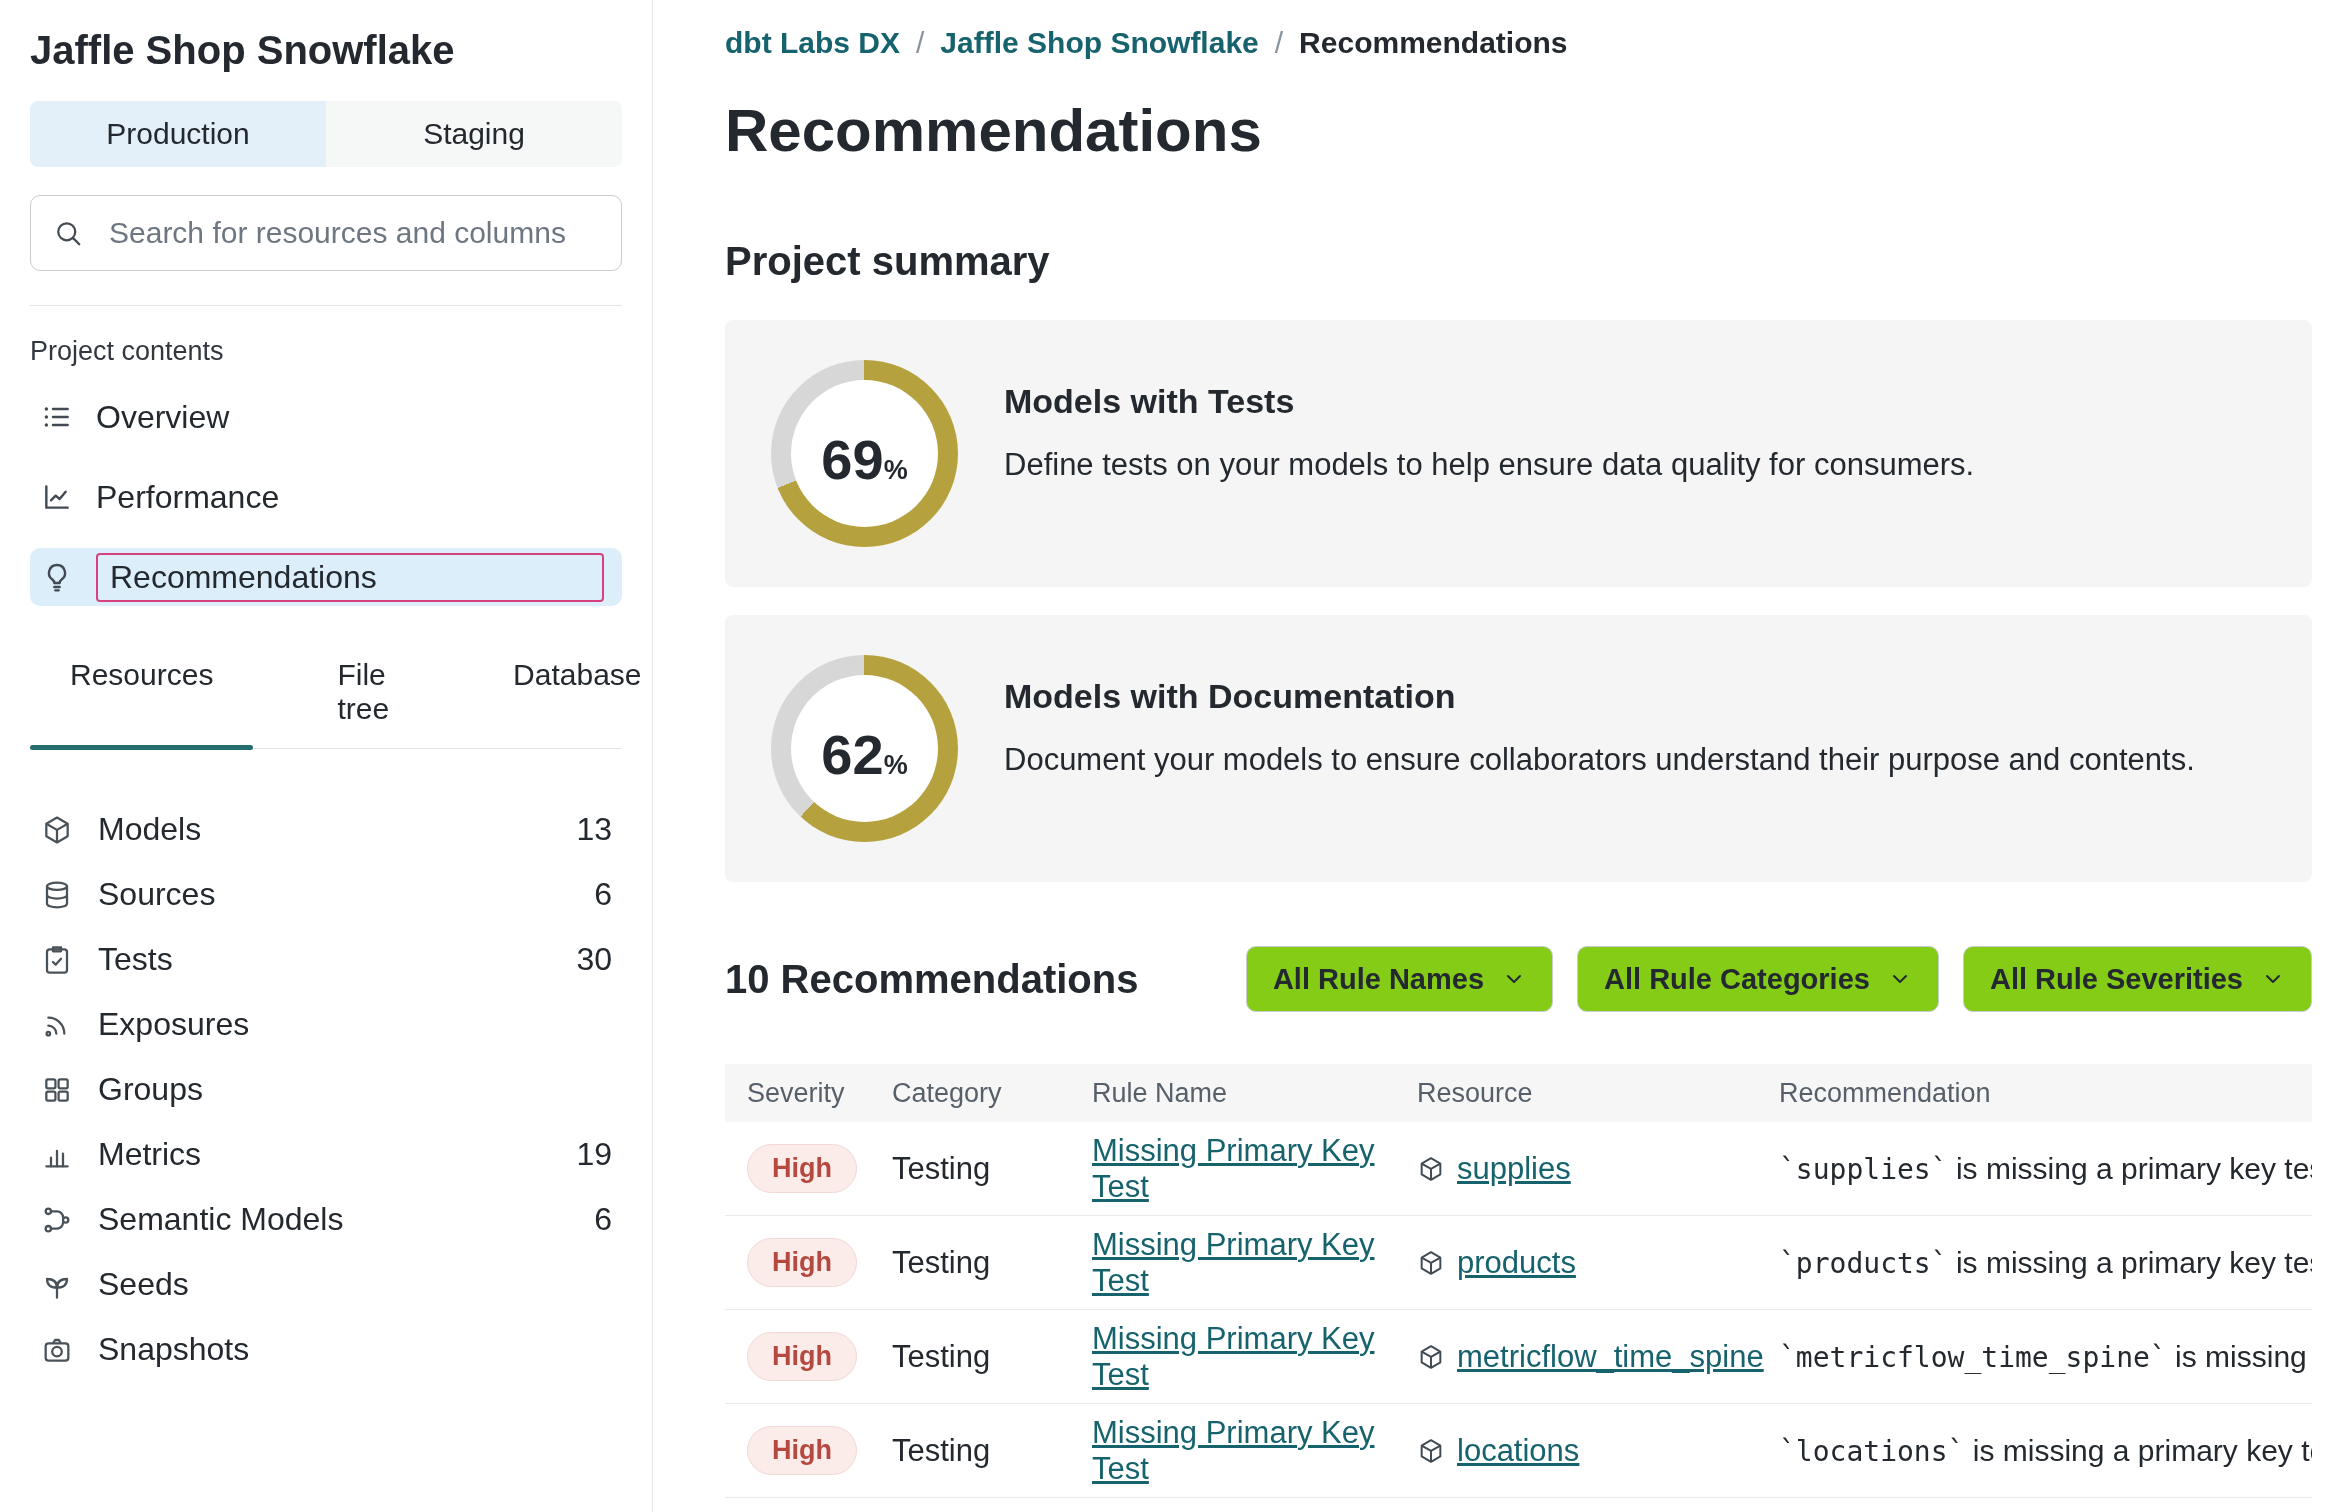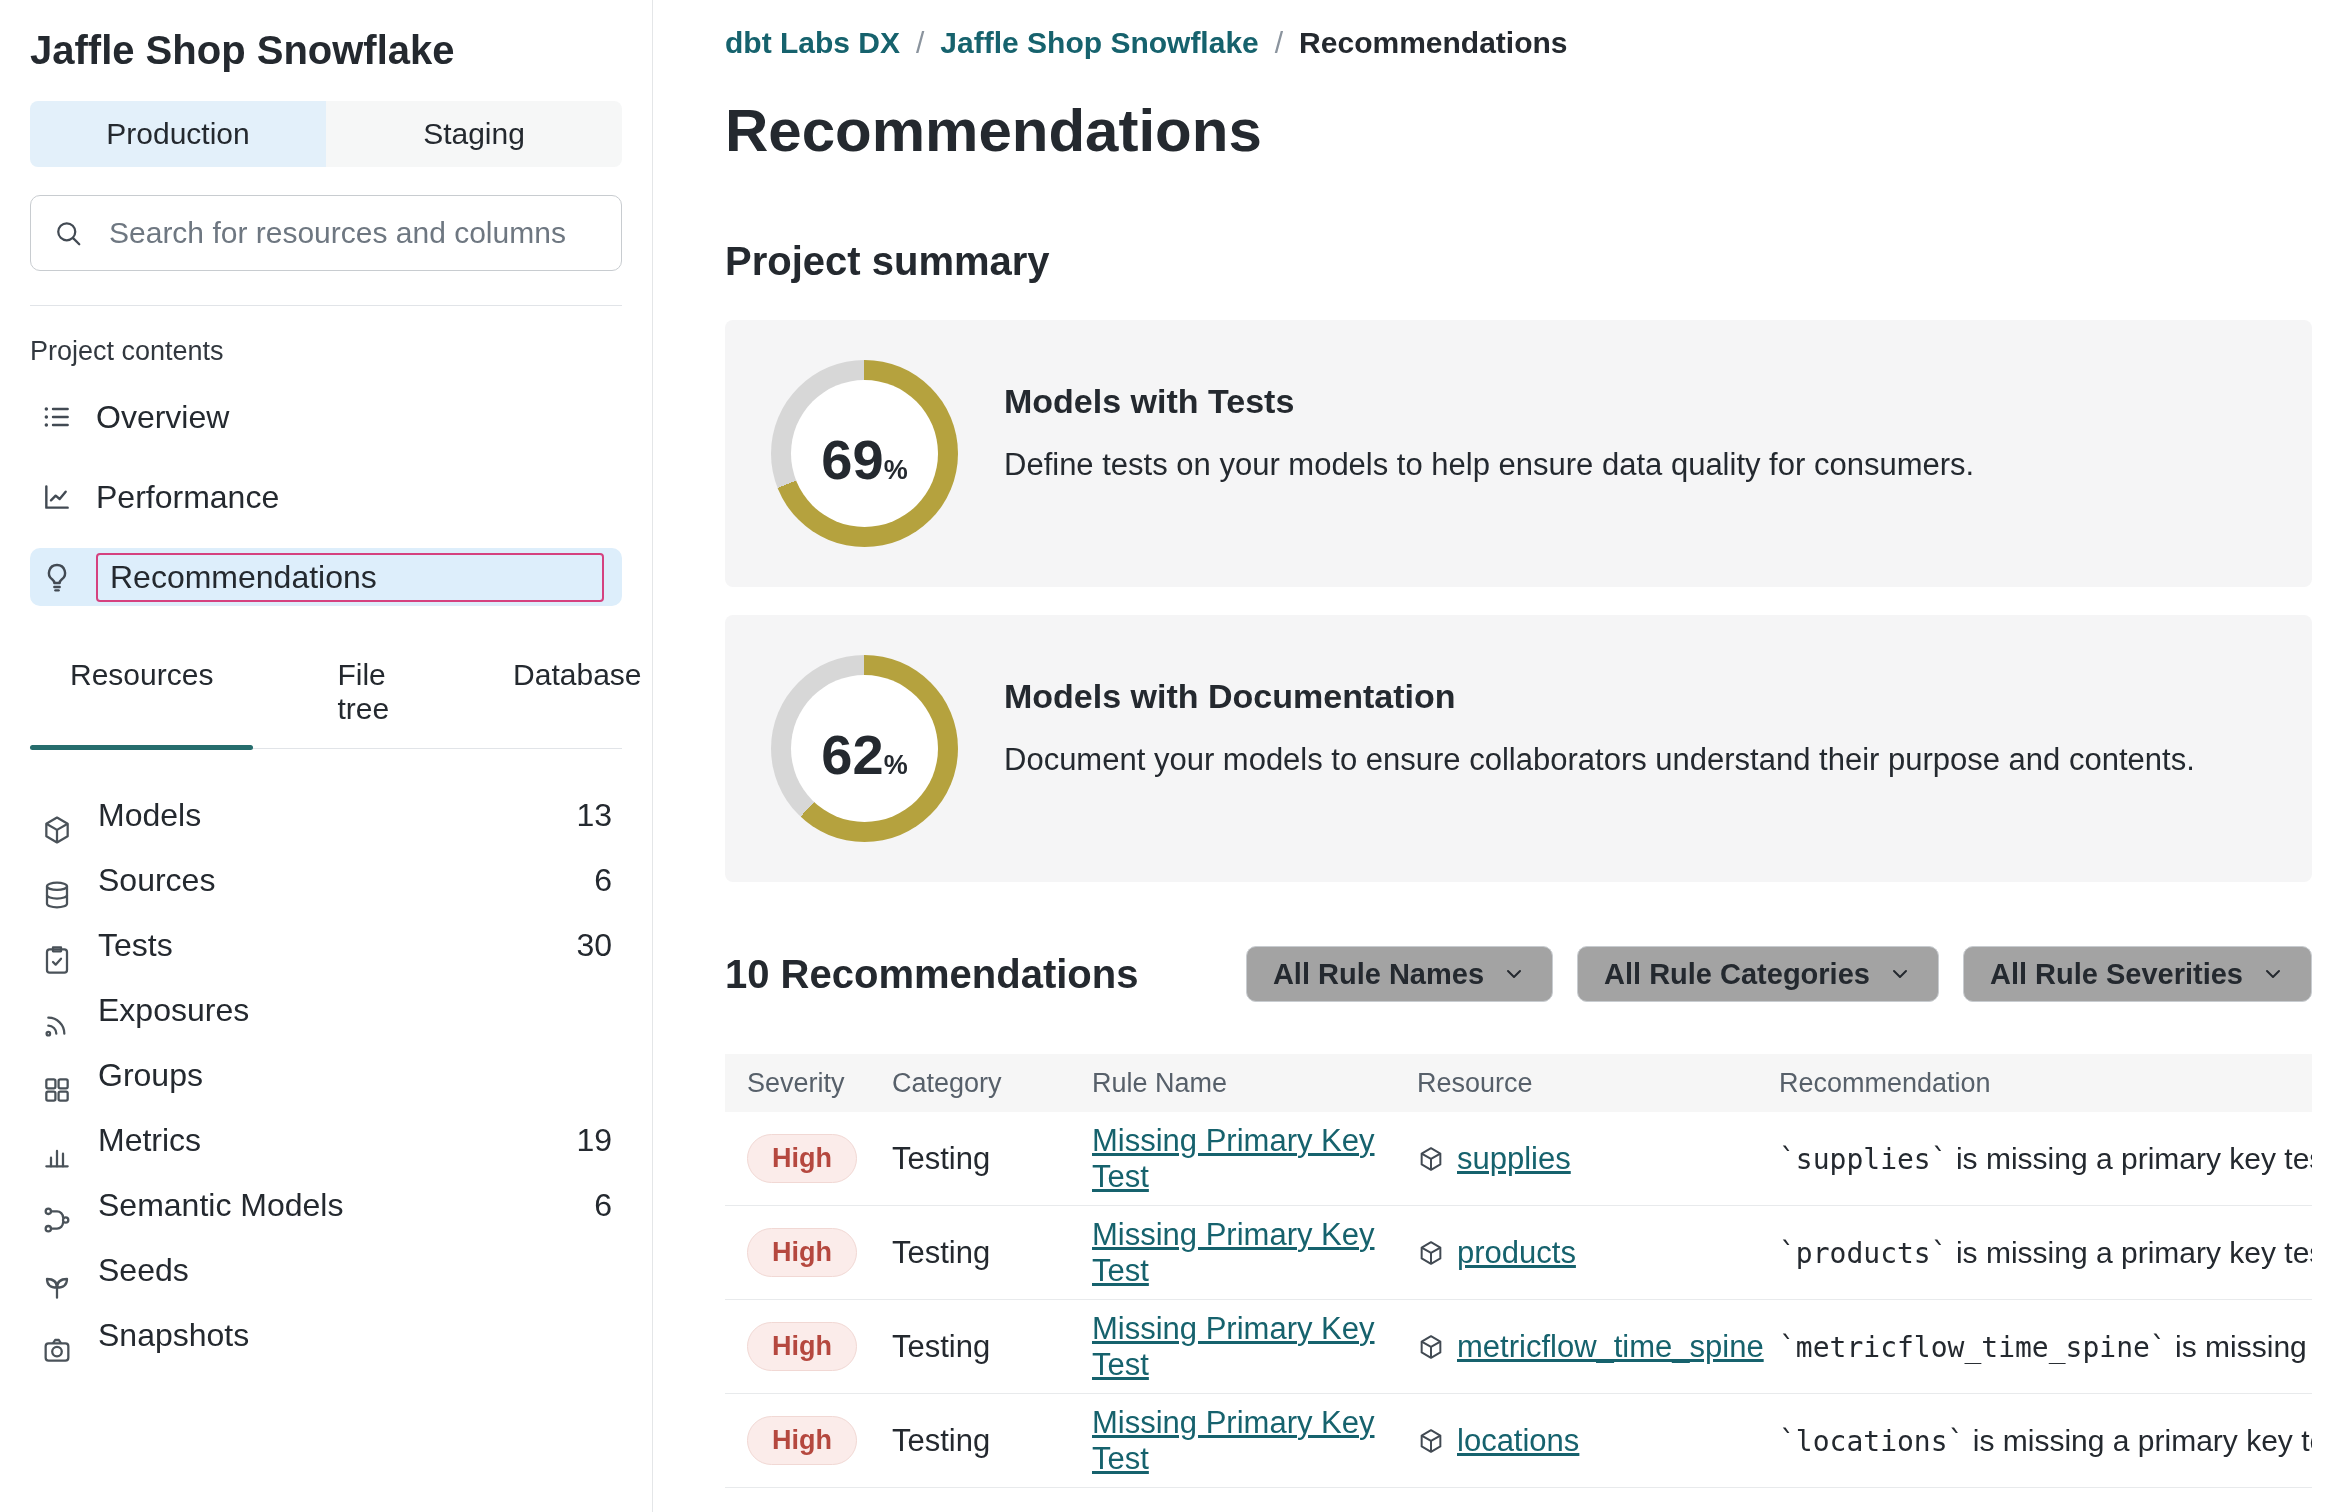--- a/index.html
+++ b/index.html
@@ -29,21 +29,21 @@
   .section-label{font-size:27px;color:#32383f;margin:30px 0 10px}
   .nav-item{display:flex;align-items:center;gap:22px;height:80px;font-size:32px;border-radius:10px;padding:0 10px;cursor:pointer}
   .nav-item .icon{width:34px}
   .nav-item.active{background:var(--active-bg);height:58px;margin:11px 0}
   .focus-ring{border:2px solid var(--focus-pink);border-radius:4px;padding:4px 12px;flex:1;margin-right:8px}
   .view-tabs{display:flex;margin-top:52px;border-bottom:1px solid #e1e4e8}
   .view-tab{font-size:30px;color:#24292f;padding:0 40px 22px;margin-right:44px;cursor:pointer;position:relative}
   .view-tab.active{font-weight:400}
   .view-tab.active::after{content:"";position:absolute;left:0;right:0;bottom:-2px;height:5px;background:var(--teal-underline);border-radius:3px}
   .res-list{margin-top:48px}
-  .res-item{display:flex;gap:24px;height:65px;font-size:32px;cursor:pointer;padding:0 10px}
+  .res-item{display:flex;align-items:center;gap:24px;height:65px;font-size:32px;cursor:pointer;padding:0 10px}
   .res-item .icon{width:34px;color:#4a5259}
   .res-count{margin-left:auto;color:#24292f}
 
   
   .main{flex:1;min-width:0;padding:26px 32px 0 72px;overflow:hidden}
   .breadcrumb{display:flex;gap:16px;font-size:30px;font-weight:700;align-items:center}
   .breadcrumb a{color:var(--link);text-decoration:none;cursor:pointer}
   .breadcrumb .sep{color:#8b949e;font-weight:400}
   .breadcrumb .current{color:#24292f}
   .page-title{font-size:60px;font-weight:600;margin:36px 0 0;color:#24292f}
@@ -53,21 +53,21 @@
   .donut{width:187px;height:187px;border-radius:50%;position:relative;flex:0 0 187px}
   .donut-center{position:absolute;inset:20px;background:#fff;border-radius:50%;display:flex;align-items:baseline;justify-content:center;padding-top:52px}
   .pct{font-size:56px;font-weight:700;line-height:1}
   .unit{font-size:27px;font-weight:700}
   .card-text{align-self:flex-start;margin-top:22px;min-width:0}
   .card-text h3{font-size:34px;font-weight:700;margin:0 0 26px}
   .card-text p{font-size:31px;margin:0;color:#24292f}
   .rec-header{display:flex;justify-content:space-between;align-items:center;margin-top:64px}
   .rec-header .section-heading{margin:0}
   .filters{display:flex;gap:24px}
-  .filter-btn{display:flex;align-items:center;gap:18px;height:56px;padding:0 26px;background:#a3a3a3;border:1px solid #c8ccd0;border-radius:10px;font-size:29px;font-weight:600;color:#24292f;font-family:inherit;cursor:pointer}
+  .filter-btn{display:flex;align-items:center;gap:18px;height:66px;padding:0 26px;background:#84cc16;border:1px solid #c8ccd0;border-radius:10px;font-size:29px;font-weight:600;color:#24292f;font-family:inherit;cursor:pointer}
   .filter-btn .icon{color:#24292f}
 
   .table{margin-top:52px}
   .thead,.trow{display:grid;grid-template-columns:145px 200px 325px 362px minmax(0,1fr);align-items:center}
   .thead{background:#f6f6f6;height:58px;font-size:27px;color:#57606a}
   .thead>div{padding-left:22px}
   .trow{min-height:94px;border-bottom:1px solid #e8eaec}
   .cell{padding-left:22px;font-size:31px;color:#24292f}
   .badge{display:inline-block;background:var(--badge-bg);color:var(--badge-text);border:1px solid #f1d8d4;border-radius:999px;padding:8px 24px;font-size:27px;font-weight:700}
   a.tlink{color:var(--link);text-decoration:underline;cursor:pointer}

